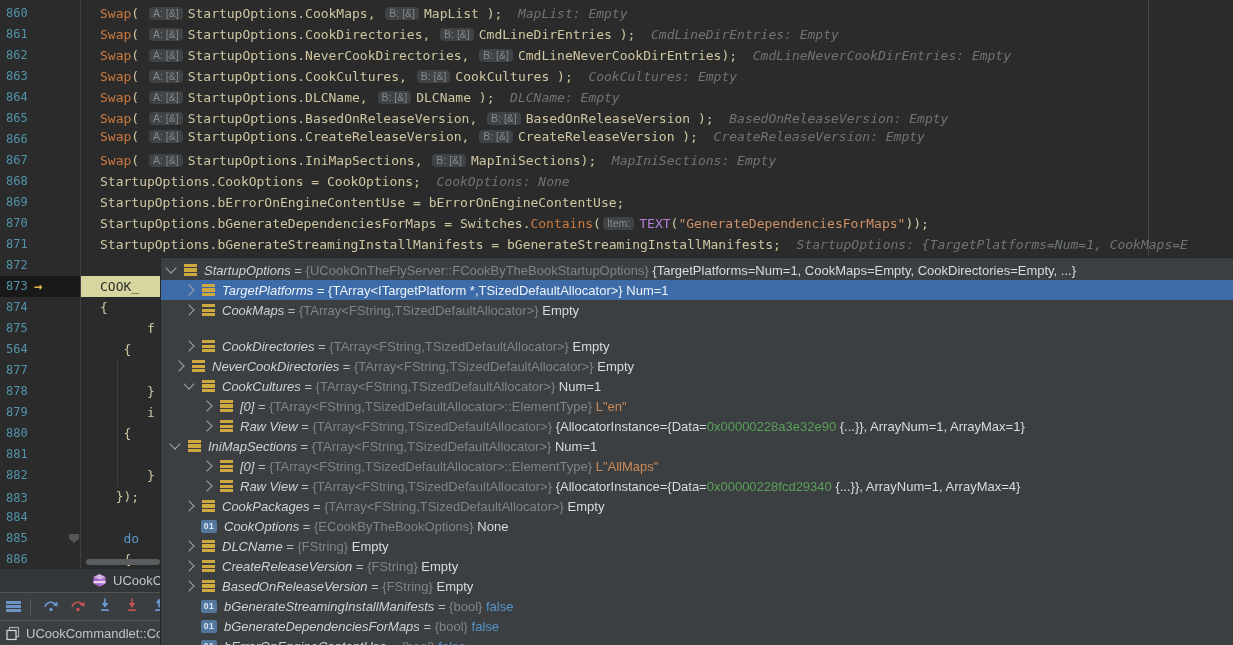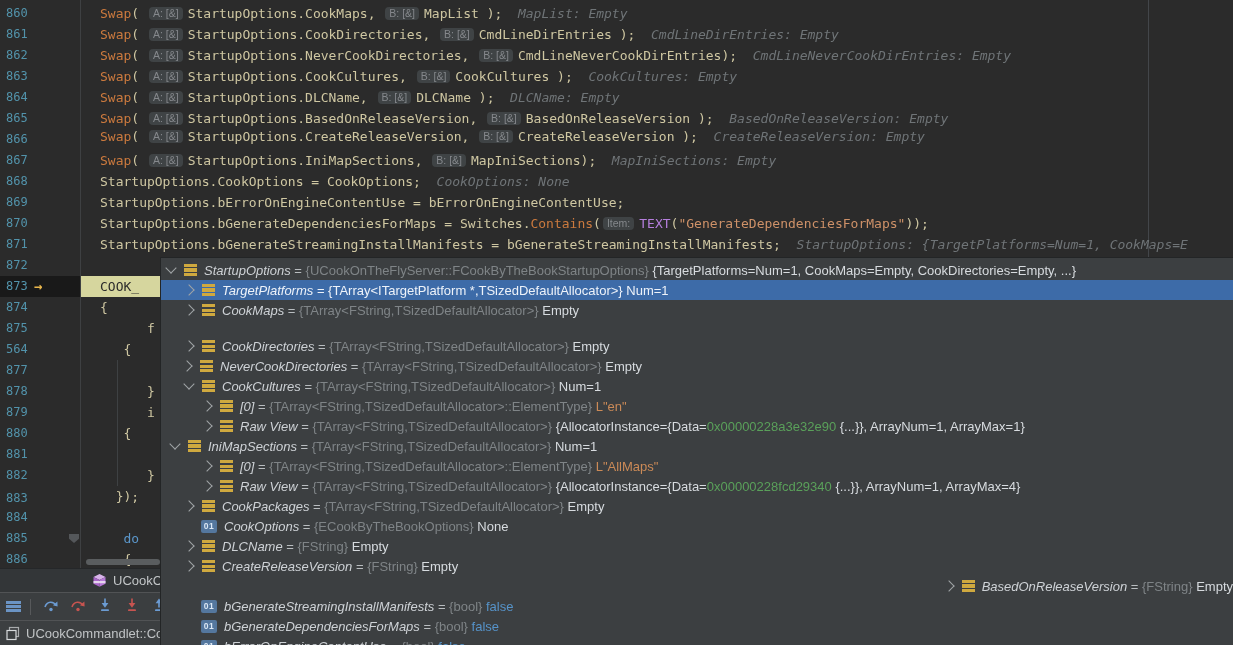--- a/index.html
+++ b/index.html
@@ -185,30 +185,30 @@
       <rect x="2" y="4.5" width="9" height="9" fill="#3c3f41" stroke="#d7dadc" stroke-width="1.2"></rect>
     </svg>
     <span class="txt">UCookCommandlet::Co</span>
   </div>
 
   <div class="popup" id="var-popup">
       <div class="prow" style="padding-left: 4px;"><span class="chev down"></span><span class="ico-bars"></span><span class="ptxt"><span class="pv-name">StartupOptions</span><span class="pv-eq"> = </span><span class="pv-g">{UCookOnTheFlyServer::FCookByTheBookStartupOptions} </span><span class="pv-w">{TargetPlatforms=Num=1, CookMaps=Empty, CookDirectories=Empty, ...}</span></span></div>
       <div class="prow sel" style="padding-left: 22px;"><span class="chev right"></span><span class="ico-bars"></span><span class="ptxt"><span class="pv-name">TargetPlatforms</span><span class="pv-eq"> = </span><span class="pv-g">{TArray&lt;ITargetPlatform *,TSizedDefaultAllocator&gt;} </span><span class="pv-w">Num=1</span></span></div>
       <div class="prow" style="padding-left: 22px;"><span class="chev right"></span><span class="ico-bars"></span><span class="ptxt"><span class="pv-name">CookMaps</span><span class="pv-eq"> = </span><span class="pv-g">{TArray&lt;FString,TSizedDefaultAllocator&gt;} </span><span class="pv-w">Empty</span></span></div>
       <div class="prow" style="padding-left: 22px; margin-top: 16px;"><span class="chev right"></span><span class="ico-bars"></span><span class="ptxt"><span class="pv-name">CookDirectories</span><span class="pv-eq"> = </span><span class="pv-g">{TArray&lt;FString,TSizedDefaultAllocator&gt;} </span><span class="pv-w">Empty</span></span></div>
-      <div class="prow" style="padding-left: 20px;"><span class="chev right"></span><span class="ico-bars"></span><span class="ptxt"><span class="pv-name">NeverCookDirectories</span><span class="pv-eq"> = </span><span class="pv-g">{TArray&lt;FString,TSizedDefaultAllocator&gt;} </span><span class="pv-w">Empty</span></span></div>
+      <div class="prow" style="padding-left: 12px;"><span class="chev right"></span><span class="ico-bars"></span><span class="ptxt"><span class="pv-name">NeverCookDirectories</span><span class="pv-eq"> = </span><span class="pv-g">{TArray&lt;FString,TSizedDefaultAllocator&gt;} </span><span class="pv-w">Empty</span></span></div>
       <div class="prow" style="padding-left: 22px;"><span class="chev down"></span><span class="ico-bars"></span><span class="ptxt"><span class="pv-name">CookCultures</span><span class="pv-eq"> = </span><span class="pv-g">{TArray&lt;FString,TSizedDefaultAllocator&gt;} </span><span class="pv-w">Num=1</span></span></div>
       <div class="prow" style="padding-left: 40px;"><span class="chev right"></span><span class="ico-bars"></span><span class="ptxt"><span class="pv-name">[0]</span><span class="pv-eq"> = </span><span class="pv-g">{TArray&lt;FString,TSizedDefaultAllocator&gt;::ElementType} </span><span class="pv-s">L"en"</span></span></div>
       <div class="prow" style="padding-left: 40px;"><span class="chev right"></span><span class="ico-bars"></span><span class="ptxt"><span class="pv-name">Raw View</span><span class="pv-eq"> = </span><span class="pv-g">{TArray&lt;FString,TSizedDefaultAllocator&gt;} </span><span class="pv-w">{AllocatorInstance={Data=</span><span class="pv-addr">0x00000228a3e32e90</span><span class="pv-w"> {...}}, ArrayNum=1, ArrayMax=1}</span></span></div>
       <div class="prow" style="padding-left: 8px;"><span class="chev down"></span><span class="ico-bars"></span><span class="ptxt"><span class="pv-name">IniMapSections</span><span class="pv-eq"> = </span><span class="pv-g">{TArray&lt;FString,TSizedDefaultAllocator&gt;} </span><span class="pv-w">Num=1</span></span></div>
       <div class="prow" style="padding-left: 40px;"><span class="chev right"></span><span class="ico-bars"></span><span class="ptxt"><span class="pv-name">[0]</span><span class="pv-eq"> = </span><span class="pv-g">{TArray&lt;FString,TSizedDefaultAllocator&gt;::ElementType} </span><span class="pv-s">L"AllMaps"</span></span></div>
       <div class="prow" style="padding-left: 40px;"><span class="chev right"></span><span class="ico-bars"></span><span class="ptxt"><span class="pv-name">Raw View</span><span class="pv-eq"> = </span><span class="pv-g">{TArray&lt;FString,TSizedDefaultAllocator&gt;} </span><span class="pv-w">{AllocatorInstance={Data=</span><span class="pv-addr">0x00000228fcd29340</span><span class="pv-w"> {...}}, ArrayNum=1, ArrayMax=4}</span></span></div>
       <div class="prow" style="padding-left: 22px;"><span class="chev right"></span><span class="ico-bars"></span><span class="ptxt"><span class="pv-name">CookPackages</span><span class="pv-eq"> = </span><span class="pv-g">{TArray&lt;FString,TSizedDefaultAllocator&gt;} </span><span class="pv-w">Empty</span></span></div>
       <div class="prow" style="padding-left: 22px;"><span class="chev-sp"></span><span class="ico-01">01</span><span class="ptxt"><span class="pv-name">CookOptions</span><span class="pv-eq"> = </span><span class="pv-g">{ECookByTheBookOptions} </span><span class="pv-w">None</span></span></div>
       <div class="prow" style="padding-left: 22px;"><span class="chev right"></span><span class="ico-bars"></span><span class="ptxt"><span class="pv-name">DLCName</span><span class="pv-eq"> = </span><span class="pv-g">{FString} </span><span class="pv-w">Empty</span></span></div>
       <div class="prow" style="padding-left: 22px;"><span class="chev right"></span><span class="ico-bars"></span><span class="ptxt"><span class="pv-name">CreateReleaseVersion</span><span class="pv-eq"> = </span><span class="pv-g">{FString} </span><span class="pv-w">Empty</span></span></div>
-      <div class="prow" style="padding-left: 22px; justify-content: flex-end;"><span class="chev right"></span><span class="ico-bars"></span><span class="ptxt"><span class="pv-name">BasedOnReleaseVersion</span><span class="pv-eq"> = </span><span class="pv-g">{FString} </span><span class="pv-w">Empty</span></span></div>
+      <div class="prow" style="padding-left: 22px;"><span class="chev right"></span><span class="ico-bars"></span><span class="ptxt"><span class="pv-name">BasedOnReleaseVersion</span><span class="pv-eq"> = </span><span class="pv-g">{FString} </span><span class="pv-w">Empty</span></span></div>
       <div class="prow" style="padding-left: 22px;"><span class="chev-sp"></span><span class="ico-01">01</span><span class="ptxt"><span class="pv-name">bGenerateStreamingInstallManifests</span><span class="pv-eq"> = </span><span class="pv-g">{bool} </span><span class="pv-b">false</span></span></div>
       <div class="prow" style="padding-left: 22px;"><span class="chev-sp"></span><span class="ico-01">01</span><span class="ptxt"><span class="pv-name">bGenerateDependenciesForMaps</span><span class="pv-eq"> = </span><span class="pv-g">{bool} </span><span class="pv-b">false</span></span></div>
       <div class="prow" style="padding-left: 22px;"><span class="chev-sp"></span><span class="ico-01">01</span><span class="ptxt"><span class="pv-name">bErrorOnEngineContentUse</span><span class="pv-eq"> = </span><span class="pv-g">{bool} </span><span class="pv-b">false</span></span></div>
     </div>
 
 </div>
 
 </body></html>

